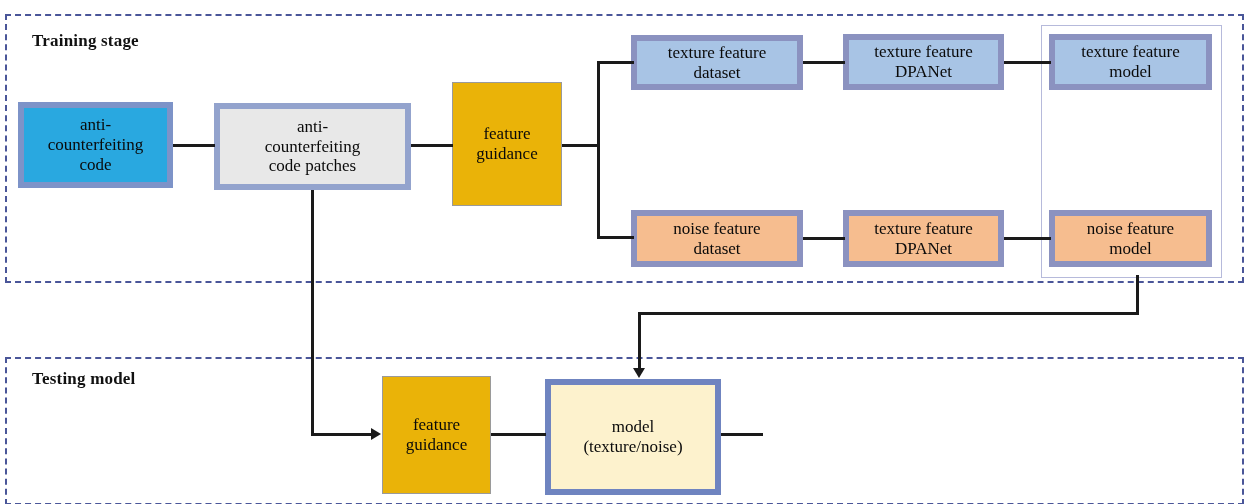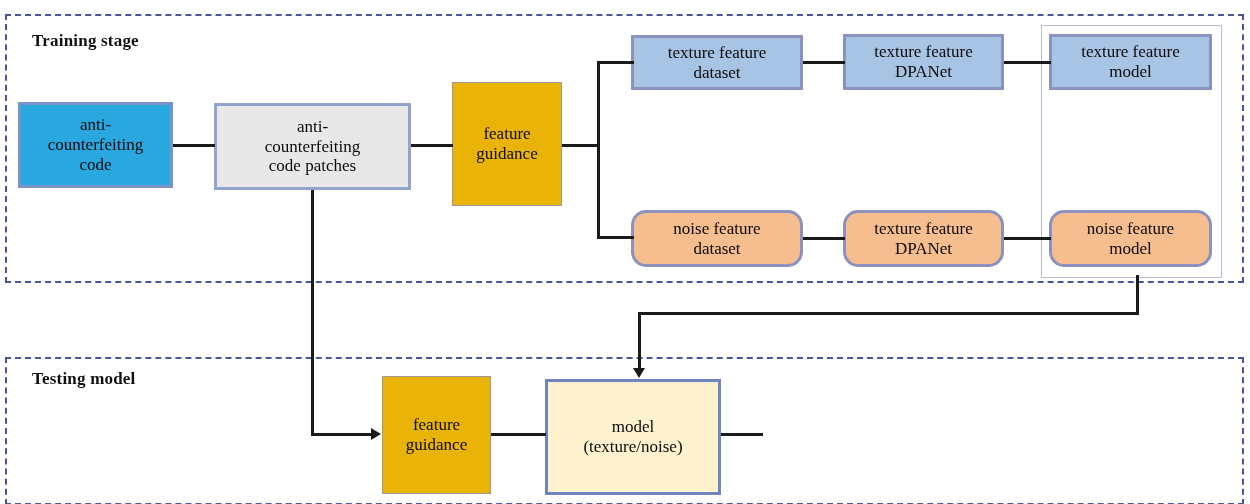--- a/index.html
+++ b/index.html
@@ -37,29 +37,29 @@
     position:absolute;
     box-sizing:border-box;
     display:flex;
     align-items:center;
     justify-content:center;
     text-align:center;
     line-height:1.16;
     color:#0a0a0a;
     font-size:17px;
     padding:2px 4px;
-    border:3px solid #0369a1;
+    border:6px solid #0369a1;
   }
   .node .txt{display:block;width:100%;}
 
   .n-cyan  {background:#29a8e0;border-color:#7d93c8;}
   .n-grey  {background:#e8e8e8;border-color:#93a3cd;}
   .n-dgrey {background:#eab308;border:1px solid #9a9a9a;}
   .n-blue  {background:#a8c4e5;border-color:#8b92c0;}
-  .n-orange{background:#f6bd8f;border-color:#8b92c0;border-radius:15px;}
+  .n-orange{background:#f6bd8f;border-color:#8b92c0;}
   .n-cream {background:#fdf2cd;border-color:#6f84c0;}
   .n-blue2 {background:#adc2e8;border-color:#5d6fae;}
 
   
   #node-anti-code        {left:18px; top:93px;  width:155px;height:86px;}
   #node-code-patches     {left:214px;top:94px;  width:197px;height:87px;}
   #node-feature-guidance {left:452px;top:73px;  width:110px;height:124px;}
 
   #node-texture-dataset  {left:631px;top:26px;  width:172px;height:55px;}
   #node-texture-dpanet   {left:843px;top:25px;  width:161px;height:56px;}

